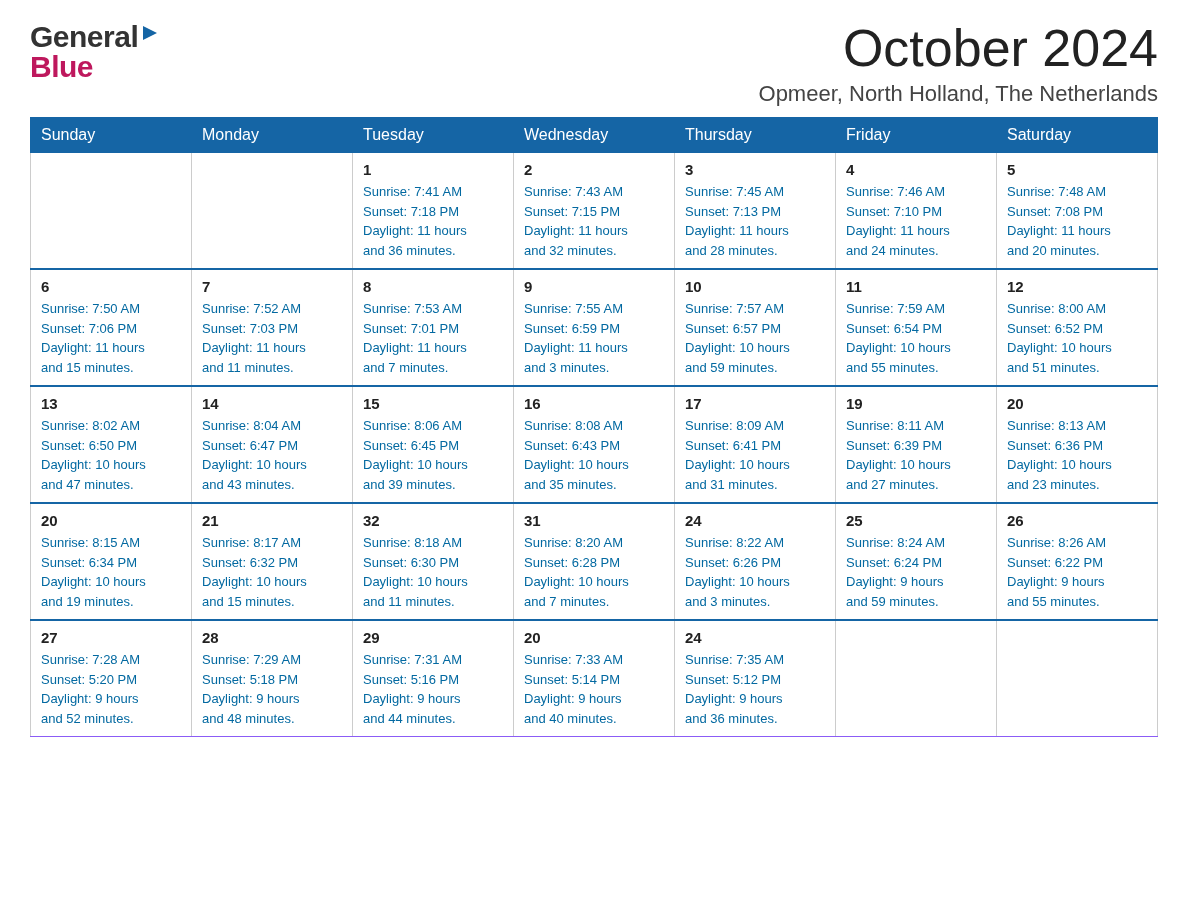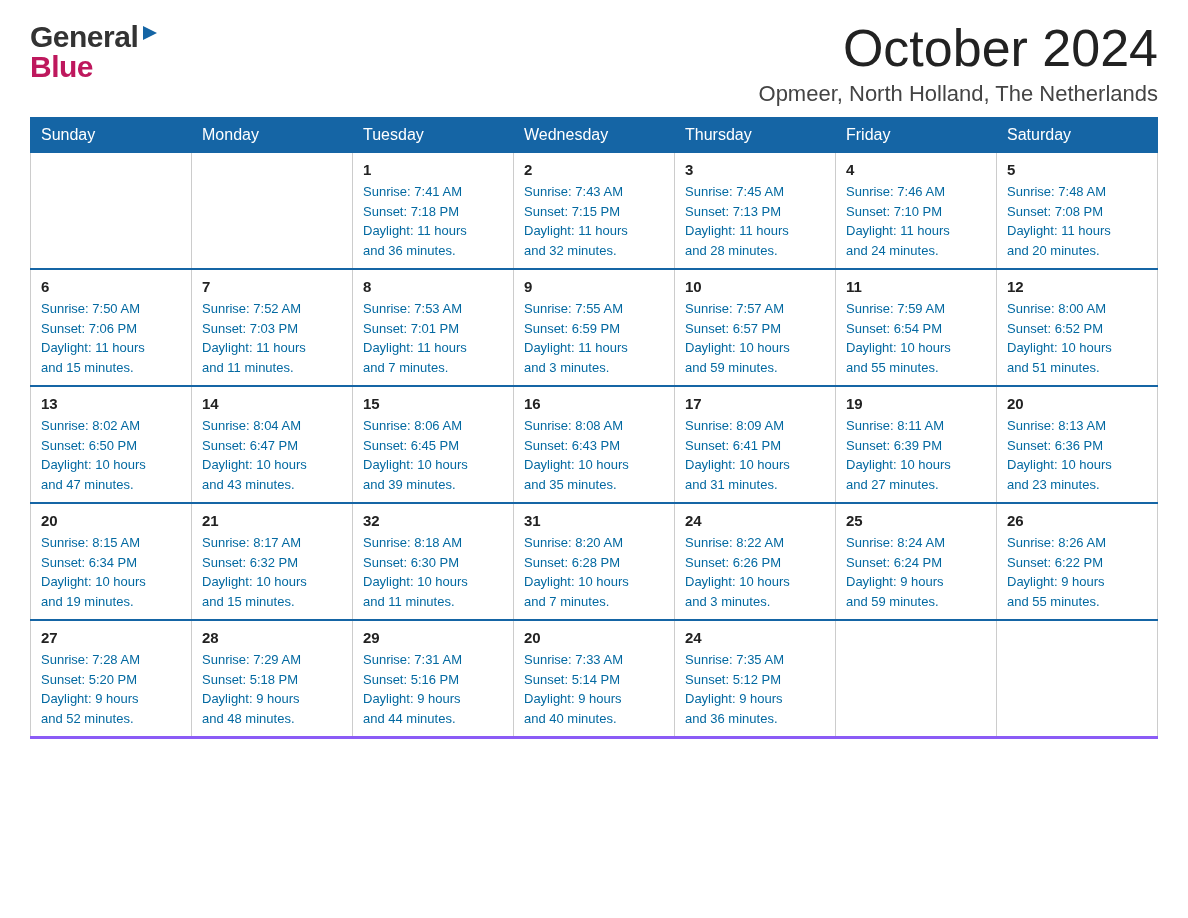--- a/index.html
+++ b/index.html
@@ -68,21 +68,21 @@
     }
     .day-info {
       font-size: 13px;
       line-height: 1.5;
       color: #0369a1;
     }
     tr td {
       border-bottom: 2px solid #1565a5;
     }
     tr:last-child td {
-      border-bottom: 3px solid #8b5cf6;
+      border-bottom: 1px solid #8b5cf6;
       margin-top: 7px;
     }
     .empty-cell {
       background: #fff;
     }
     
     .logo-line1 {
       display: flex;
       align-items: center;
     }

